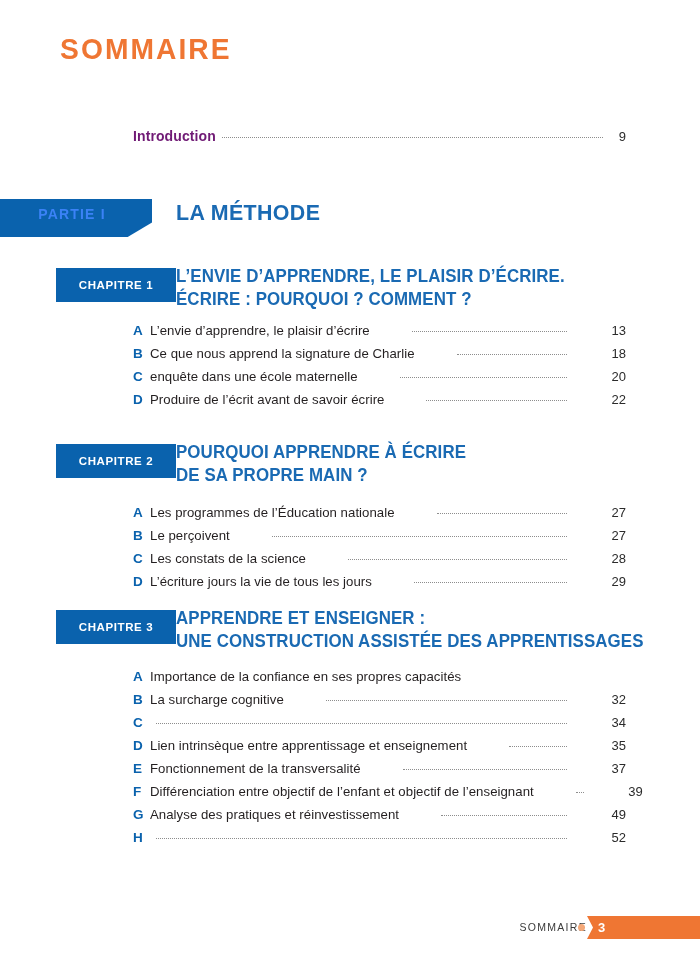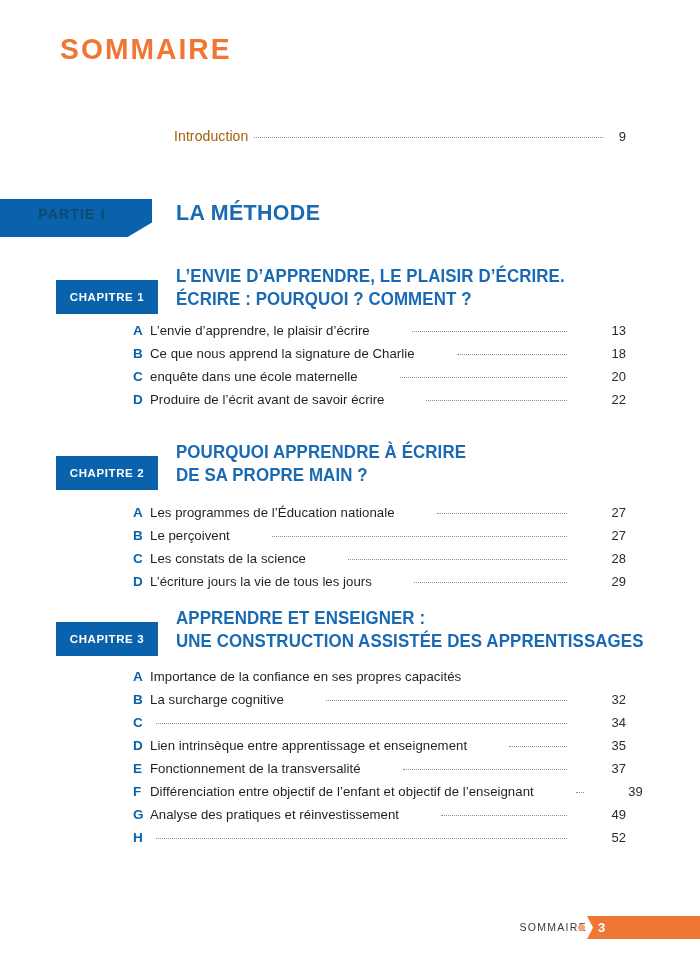--- a/index.html
+++ b/index.html
@@ -41,26 +41,25 @@
   .intro-row {
     position: absolute;
     left: 133px;
     top: 128px;
     width: 493px;
     display: flex;
     align-items: baseline;
     font-size: 13.5px;
   }
   .intro-label {
-    color: #a16207;
-    font-weight: normal;
+    color: #701a75;
+    font-weight: bold;
     font-size: 14px;
     white-space: nowrap;
     letter-spacing: 0.1px;
-    margin-left: 41px;
   }
   .leader {
     flex: 1 1 auto;
     margin: 0 5px 0 6px;
     border-bottom: 1.4px dotted #8d8d8d;
     transform: translateY(-3px);
     height: 1px;
     min-width: 8px;
   }
   .pagenum {
@@ -90,21 +89,21 @@
     clip-path: polygon(0 0, 100% 0, 100% 62%, 84% 100%, 0 100%);
   }
   .partie-badge-label {
     position: absolute;
     left: 0;
     top: 0;
     width: 144px;
     height: 30px;
     line-height: 30px;
     text-align: center;
-    color: #0c4a6e;
+    color: #3b82f6;
     font-size: 14px;
     font-weight: bold;
     letter-spacing: 1.2px;
     font-family: "Liberation Sans Narrow", "Liberation Sans", sans-serif;
   }
   .partie-title {
     position: absolute;
     left: 176px;
     top: 1px;
     color: #1a6ab3;
@@ -123,32 +122,31 @@
     width: 700px;
   }
   .chapter-head {
     position: relative;
     height: 46px;
   }
   .chap-badge {
     position: absolute;
     left: 56px;
     top: 0;
-    width: 102px;
+    width: 120px;
     height: 34px;
     background: #0a62ad;
     color: #ffffff;
     font-size: 11.5px;
     font-weight: bold;
     letter-spacing: 0.6px;
     display: flex;
     align-items: center;
     justify-content: center;
     font-family: "Liberation Sans Narrow", "Liberation Sans", sans-serif;
-    margin-top: 12px;
   }
   .chap-title {
     position: absolute;
     left: 176px;
     top: -3px;
     width: 510px;
     color: #1a6ab3;
     font-size: 17.6px;
     font-weight: bold;
     line-height: 1.31;

